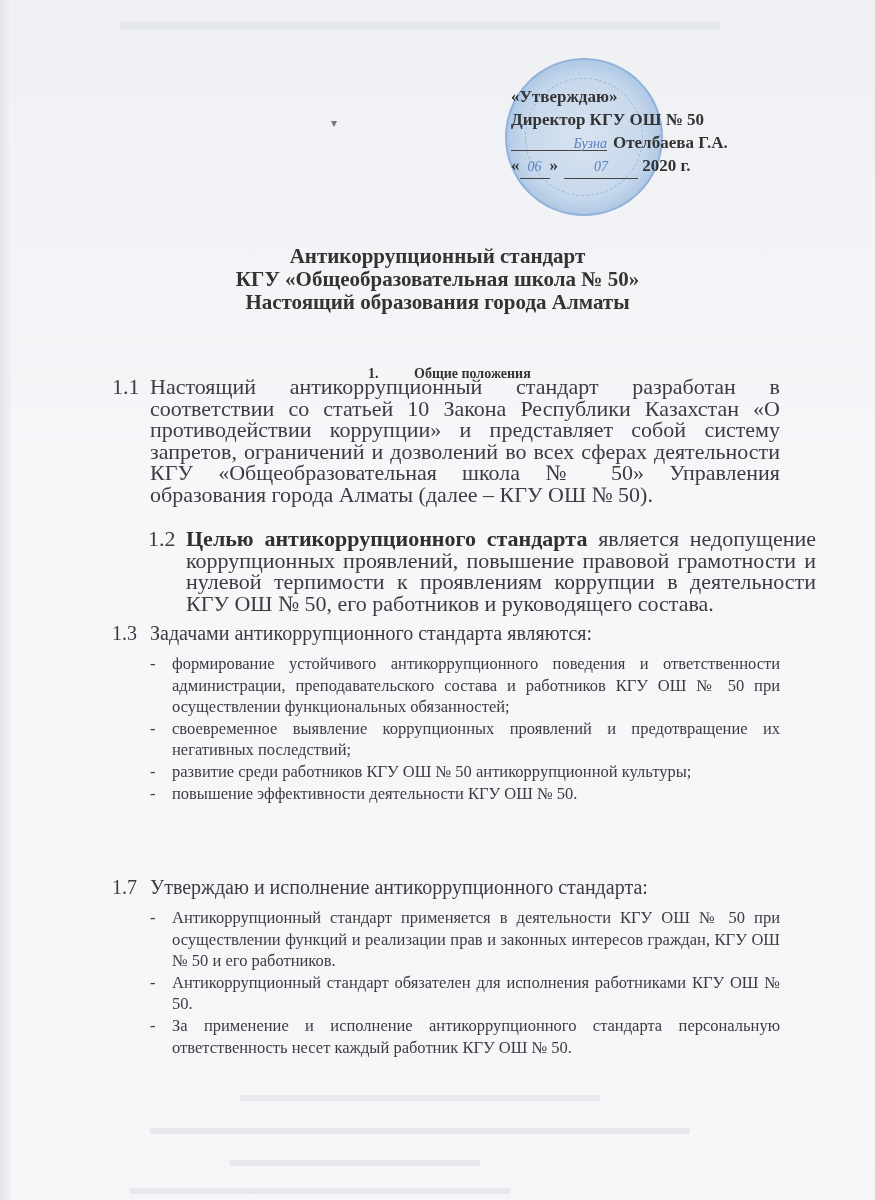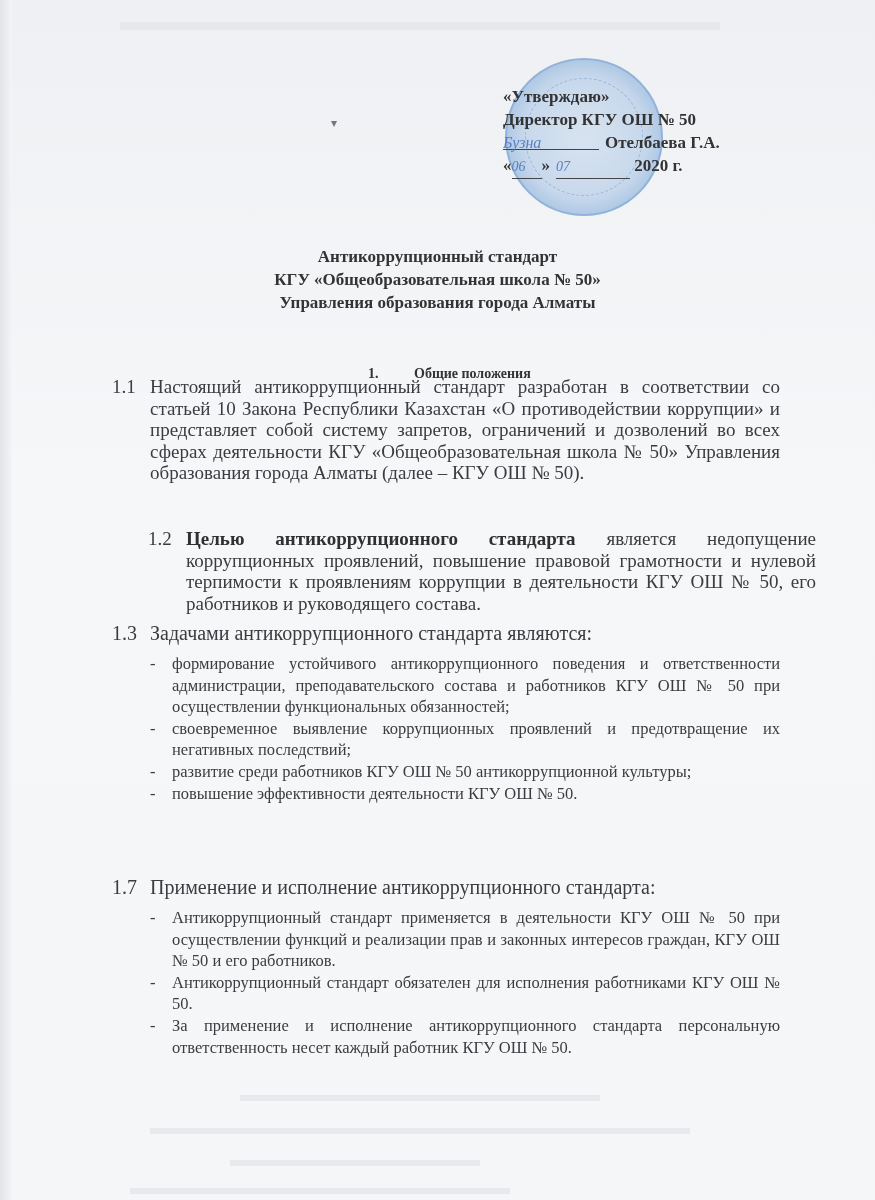--- a/index.html
+++ b/index.html
@@ -30,45 +30,45 @@
     box-sizing:border-box;
   }
   .stamp::after {
     content:""; position:absolute; left:18px; top:18px; right:18px; bottom:18px;
     border-radius:50%; border:1px dashed rgba(110,150,205,.5);
   }
   .approval {
     position:absolute; left:503px; top:85px; font-weight:bold; font-size:17px;
     line-height:23px; color:#333; white-space:nowrap;
   }
-  .approval .line { display:block; }
+  .approval .line { display:block;margin-left:8px; }
   .sig {
     display:inline-block; width:96px; border-bottom:1px solid #444; margin-right:6px;
-    color:#5a7fc0; font-style:italic; font-weight:normal; text-align:left;
-    font-size:16px; height:18px; vertical-align:baseline;
+    color:#5a7fc0; font-style:italic; font-weight:normal; text-align:right;
+    font-size:14px; height:18px; vertical-align:baseline;
   }
-  .date-part { border-bottom:1px solid #444; color:#5a7fc0; font-style:italic; font-weight:normal; font-size:14px; display:inline-block; text-align:left; }
+  .date-part { border-bottom:1px solid #444; color:#5a7fc0; font-style:italic; font-weight:normal; font-size:14px; display:inline-block; text-align:center; }
   .d1 { width:30px; }
   .d2 { width:74px; margin-left:6px; }
   .tick-mark { position:absolute; left:331px; top:116px; font-size:12px; color:#777; }
 
   .title {
     position:absolute; left:0; width:875px; top:245px; text-align:center;
-    font-weight:bold; font-size:17px; line-height:23px; color:#333;
+    font-weight:bold; font-size:21px; line-height:23px; color:#333;
   }
   .title span { display:block; }
   .section-head {
     position:absolute; top:334px; left:368px; font-weight:bold; font-size:14px; color:#333;
     white-space:nowrap;
     margin-top:32px;
   }
   .section-head .num { display:inline-block; width:46px; }
 
   .para {
-    position:absolute; left:112px; width:668px; font-size:19px; line-height:21.6px;
+    position:absolute; left:112px; width:668px; font-size:22px; line-height:21.6px;
     text-align:justify; color:#3c3c40;
   }
   .para .num { position:absolute; left:0; top:0; }
   .para .body { display:block; margin-left:38px; }
   .para .body b { color:#303033; }
   .plain-line { position:absolute; left:112px; font-size:20px; line-height:21.6px; color:#3c3c40; white-space:nowrap; }
   .plain-line .num { display:inline-block; width:38px; }
 
   .bullets {
     position:absolute; left:150px; width:630px; font-size:16.5px; line-height:21.6px;
@@ -100,21 +100,21 @@
     </span>
     <span class="line">
       <span>«</span><span class="date-part d1">06</span><span>»</span><span class="date-part d2">07</span>
       <span>2020 г.</span>
     </span>
   </div>
 
   <div class="title">
     <span>Антикоррупционный стандарт</span>
     <span>КГУ «Общеобразовательная школа № 50»</span>
-    <span>Управления образования города Алматы</span>
+    <span>Настоящий образования города Алматы</span>
   </div>
 
   <div class="section-head">
     <span class="num">1.</span><span>Общие положения</span>
   </div>
 
   <div class="para" style="top:376px;">
     <span class="num">1.1</span>
     <span class="body">Настоящий антикоррупционный стандарт разработан в соответствии со статьей 10 Закона Республики Казахстан «О противодействии коррупции» и представляет собой систему запретов, ограничений и дозволений во всех сферах деятельности КГУ «Общеобразовательная школа № 50» Управления образования города Алматы (далее – КГУ ОШ № 50).</span>
   </div>
@@ -128,20 +128,20 @@
     <span class="num">1.3</span><span>Задачами антикоррупционного стандарта являются:</span>
   </div>
   <ul class="bullets" style="top:653px;">
     <li><span class="dash">-</span><span>формирование устойчивого антикоррупционного поведения и ответственности администрации, преподавательского состава и работников КГУ ОШ № 50 при осуществлении функциональных обязанностей;</span></li>
     <li><span class="dash">-</span><span>своевременное выявление коррупционных проявлений и предотвращение их негативных последствий;</span></li>
     <li><span class="dash">-</span><span>развитие среди работников КГУ ОШ № 50 антикоррупционной культуры;</span></li>
     <li><span class="dash">-</span><span>повышение эффективности деятельности КГУ ОШ № 50.</span></li>
   </ul>
 
   <div class="plain-line" style="top:877px;">
-    <span class="num">1.7</span><span>Применение и исполнение антикоррупционного стандарта:</span>
+    <span class="num">1.7</span><span>Утверждаю и исполнение антикоррупционного стандарта:</span>
   </div>
   <ul class="bullets" style="top:907px;">
     <li><span class="dash">-</span><span>Антикоррупционный стандарт применяется в деятельности КГУ ОШ № 50 при осуществлении функций и реализации прав и законных интересов граждан, КГУ ОШ № 50 и его работников.</span></li>
     <li><span class="dash">-</span><span>Антикоррупционный стандарт обязателен для исполнения работниками КГУ ОШ № 50.</span></li>
     <li><span class="dash">-</span><span>За применение и исполнение антикоррупционного стандарта персональную ответственность несет каждый работник КГУ ОШ № 50.</span></li>
   </ul>
 </div>
 
 </body></html>

